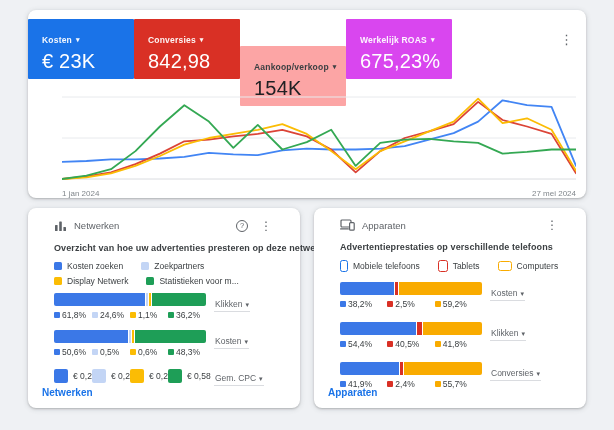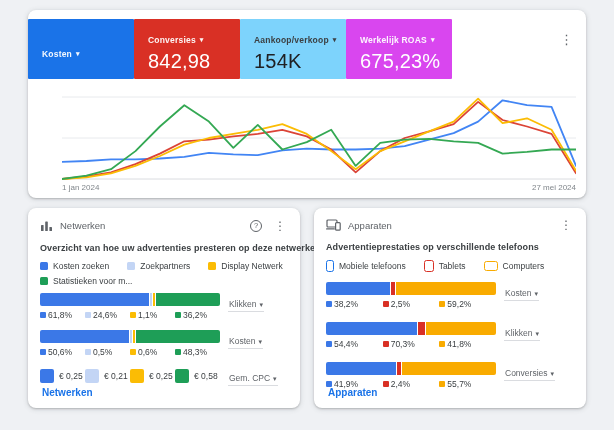--- a/index.html
+++ b/index.html
@@ -11,22 +11,22 @@
   .tile-label-row{font-size:8.5px;font-weight:700;letter-spacing:.2px;display:flex;align-items:center;gap:4px}
   .tile-value{font-size:20px;margin-top:5px;font-weight:400;letter-spacing:.2px}
   .metric-tile.light .tile-label-row{color:rgba(255,255,255,.95)}
   .metric-tile.light .tile-value{color:#fff}
   .metric-tile.dark .tile-label-row{color:#3c4043}
   .metric-tile.dark .tile-value{color:#202124}
   .caret{font-size:7px;line-height:1}
   .kebab{position:absolute;top:20px;right:10px;background:none;border:none;color:#5f6368;font-size:13px;line-height:1;padding:3px;cursor:pointer}
   .chart-wrap{position:absolute;left:34px;right:10px;top:86px}
   #trend-svg{display:block;width:100%;height:84px}
-  .axis-row{display:flex;justify-content:space-between;font-size:8px;color:#80868b;margin-top:3px}
-  .small-card{top:208px;width:272px;height:200px;box-sizing:border-box;padding:11px 12px}
+  .axis-row{display:flex;justify-content:space-between;font-size:8px;color:#80868b;margin-top:9px}
+  .small-card{top:208px;width:272px;height:200px;box-sizing:border-box;padding:11px 26px}
   #networks-card{left:28px}
   #devices-card{left:314px}
   .card-head{display:flex;align-items:center;gap:7px}
   .hicon{display:flex;align-items:center}
   .card-title{font-size:9.5px;color:#5f6368}
   .head-actions{margin-left:auto;display:flex;align-items:center;gap:10px}
   .help-btn{width:12px;height:12px;box-sizing:border-box;border:1px solid #5f6368;border-radius:50%;background:none;color:#5f6368;font-size:7.5px;line-height:1;display:flex;align-items:center;justify-content:center;padding:0;cursor:pointer}
   .kebab2{background:none;border:none;color:#5f6368;font-size:12px;line-height:1;padding:0 2px;cursor:pointer}
   .subtitle{margin-top:11px;font-size:9px;font-weight:700;color:#3c4043;letter-spacing:.1px;white-space:nowrap}
   .legend{margin-top:8px;display:flex;flex-wrap:wrap;column-gap:18px;row-gap:5px}
@@ -64,29 +64,30 @@
 <div class="stage">
 
   <section class="card top-card">
     <button class="kebab">⋮</button>
     <div class="tiles">
       <button class="metric-tile light" style="background: rgb(26, 115, 232);">
         <span class="tile-label-row">
             <span>Kosten</span>
             <span class="caret">▾</span>
           </span>
+        <div class="tile-value">€ 23K</div>
       </button>
       <button class="metric-tile light" style="background: rgb(217, 48, 37);">
         <span class="tile-label-row">
             <span>Conversies</span>
             <span class="caret">▾</span>
           </span>
         <div class="tile-value">842,98</div>
       </button>
-      <button class="metric-tile dark" style="background: #7dd3fc;">
+      <button class="metric-tile dark" style="background: #fca5a5; margin-top: 27px;">
         <span class="tile-label-row">
             <span>Aankoop/verkoop</span>
             <span class="caret">▾</span>
           </span>
         <div class="tile-value">154K</div>
       </button>
       <button class="metric-tile light" style="background: #d946ef;">
         <span class="tile-label-row">
             <span>Werkelijk ROAS</span>
             <span class="caret">▾</span>
@@ -304,21 +305,21 @@
               <span class="seg" style="flex-grow: 3.8; background: rgb(217, 48, 37);"></span>
               <span class="seg" style="flex-grow: 41.8; background: rgb(249, 171, 0);"></span>
             </div>
             <div class="values-row v3">
               <div class="val-item">
                 <span class="val-sq" style="background: rgb(59, 120, 231);"></span>
                 <span class="val-txt">54,4%</span>
               </div>
               <div class="val-item">
                 <span class="val-sq" style="background: rgb(217, 48, 37);"></span>
-                <span class="val-txt">70,3%</span>
+                <span class="val-txt">40,5%</span>
               </div>
               <div class="val-item">
                 <span class="val-sq" style="background: rgb(249, 171, 0);"></span>
                 <span class="val-txt">41,8%</span>
               </div>
             </div>
           </div>
           <div class="metric-col" style="width: 70px;"><button class="metric-select">
               <span>Klikken</span>
               <span class="caret">▾</span>

